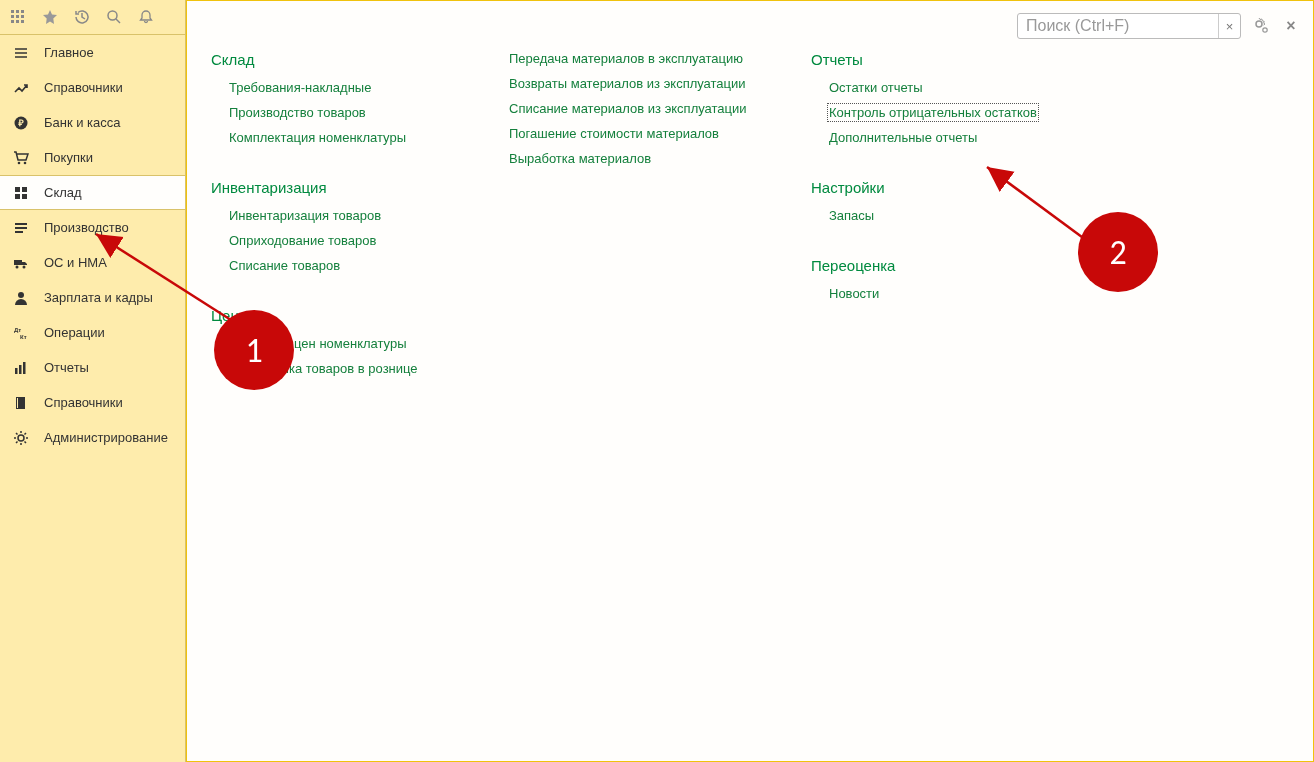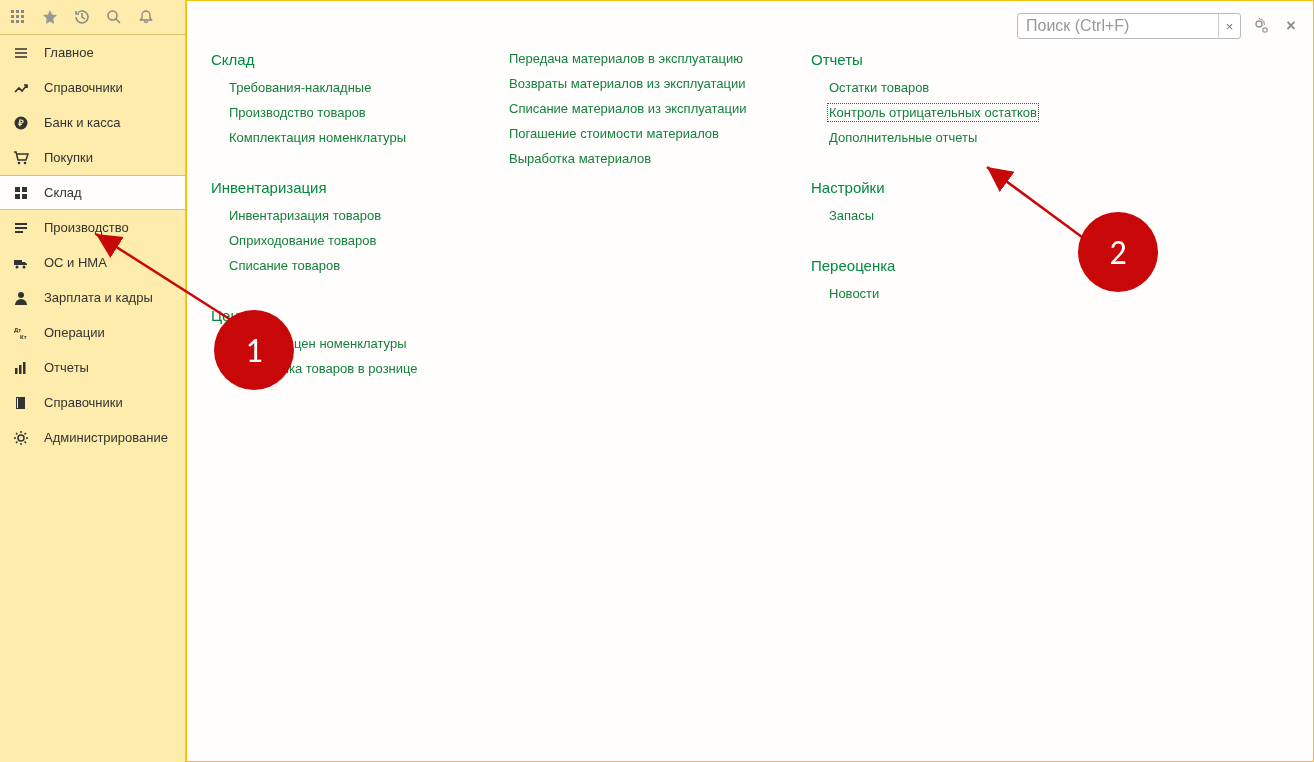--- a/index.html
+++ b/index.html
@@ -369,21 +369,21 @@
               <div><span class="item">Списание материалов из эксплуатации</span></div>
               <div><span class="item">Погашение стоимости материалов</span></div>
               <div><span class="item">Выработка материалов</span></div>
             </div>
           </div>
         </div>
         <div class="col" style="width: 260px;">
           <div class="group">
             <div class="group-header">Отчеты</div>
             <div class="group-items">
-              <div><span class="item">Остатки товаров</span></div>
+              <div><span class="item">Остатки отчеты</span></div>
               <div><span class="item boxed">Контроль отрицательных остатков</span></div>
               <div><span class="item">Дополнительные отчеты</span></div>
             </div>
           </div>
           <div class="group">
             <div class="group-header">Настройки</div>
             <div class="group-items">
               <div><span class="item">Запасы</span></div>
             </div>
           </div>

